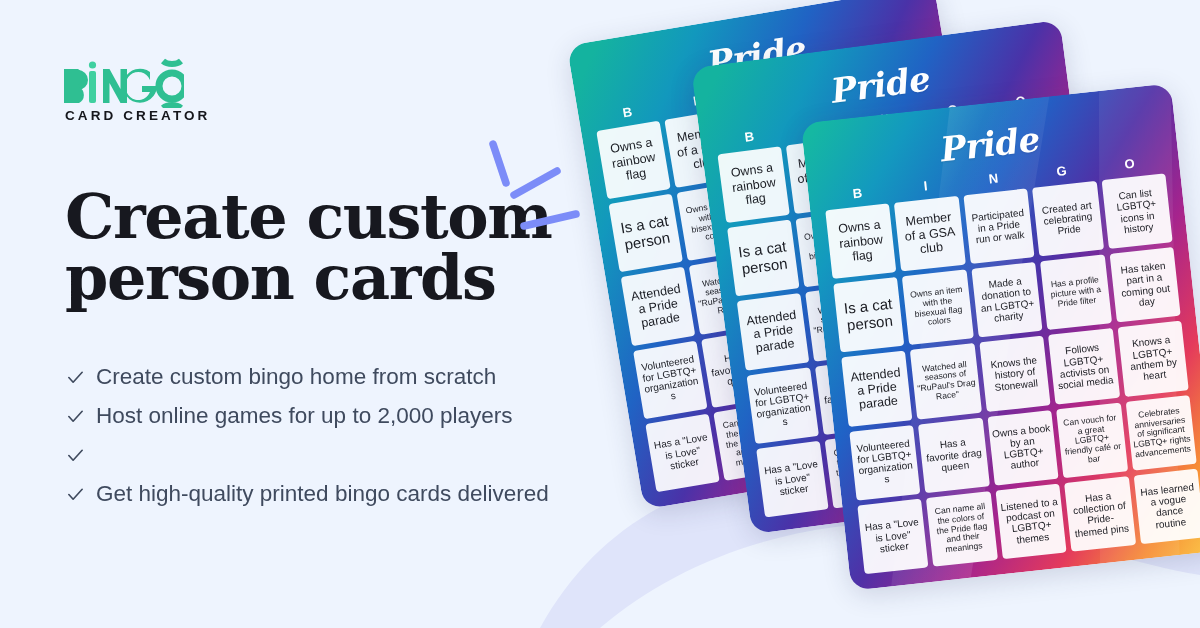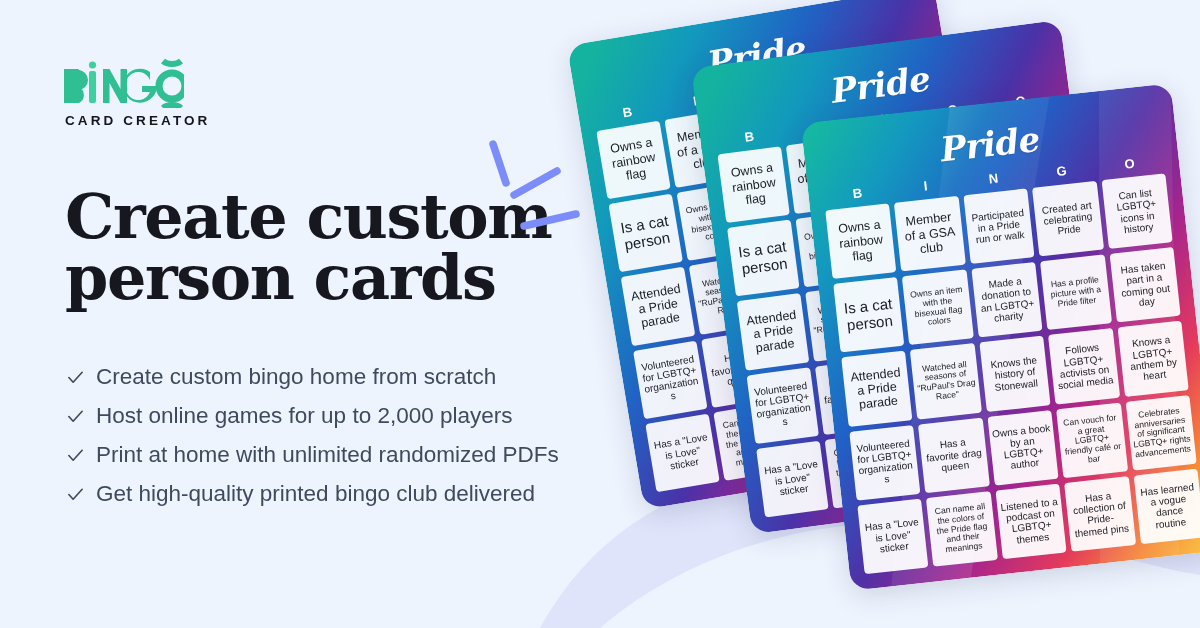--- a/index.html
+++ b/index.html
@@ -13,21 +13,21 @@
   
   .bg-wave { position:absolute; inset:0; overflow:hidden; pointer-events:none; z-index:0; }
 
   
   .left-col { position:absolute; left:62px; top:0; width:600px; height:628px; z-index:3; }
 
   .logo { position:absolute; left:0; top:58px; }
   .logo-word { display:block; }
   .logo-sub {
     font-size:13.5px; font-weight:bold; letter-spacing:3.1px;
-    color:#15161c; margin-top:5px; margin-left:3px;
+    color:#15161c; margin-left:3px;
     font-family:"Liberation Sans", sans-serif;
   }
 
   .headline {
     position:absolute; left:3px; top:186px; width:520px;
     font-family:"DejaVu Serif", serif;
     font-weight:bold;
     font-size:62px;
     line-height:0.99;
     letter-spacing:-1.4px;
@@ -155,27 +155,26 @@
     <div class="bullet">
       <svg class="check" viewBox="0 0 20 20">
         <path d="M3 10 L7.5 15 L17 4.5" fill="none" stroke="#3f4a5e" stroke-width="1.7" stroke-linecap="round" stroke-linejoin="round"></path>
       </svg>
       <span>Host online games for up to 2,000 players</span>
     </div>
     <div class="bullet">
       <svg class="check" viewBox="0 0 20 20">
         <path d="M3 10 L7.5 15 L17 4.5" fill="none" stroke="#3f4a5e" stroke-width="1.7" stroke-linecap="round" stroke-linejoin="round"></path>
       </svg>
-      <span>Print at home with unlimited randomized PDFs</span>
     </div>
     <div class="bullet">
       <svg class="check" viewBox="0 0 20 20">
         <path d="M3 10 L7.5 15 L17 4.5" fill="none" stroke="#3f4a5e" stroke-width="1.7" stroke-linecap="round" stroke-linejoin="round"></path>
       </svg>
-      <span>Get high-quality printed bingo club delivered</span>
+      <span>Get high-quality printed bingo cards delivered</span>
     </div>
   </div>
 </div>
 
 <div class="sparkle">
   <svg width="100" height="95" viewBox="0 0 100 95">
     <path d="M9 6 L22 45" stroke="#7c8cf8" stroke-width="7.5" stroke-linecap="round"></path>
     <path d="M30 57 L73 33" stroke="#7c8cf8" stroke-width="7.5" stroke-linecap="round"></path>
     <path d="M40 88 L92 76" stroke="#7c8cf8" stroke-width="7.5" stroke-linecap="round"></path>
   </svg>

